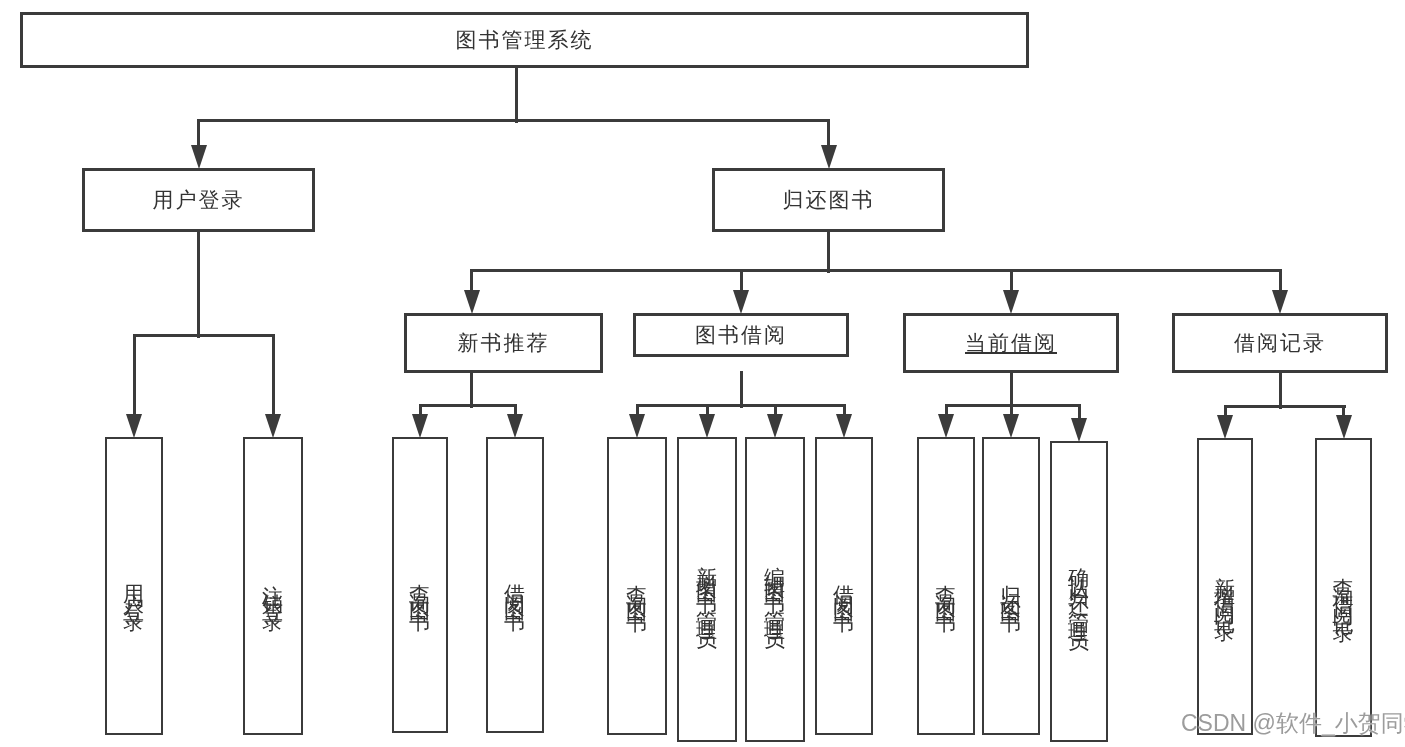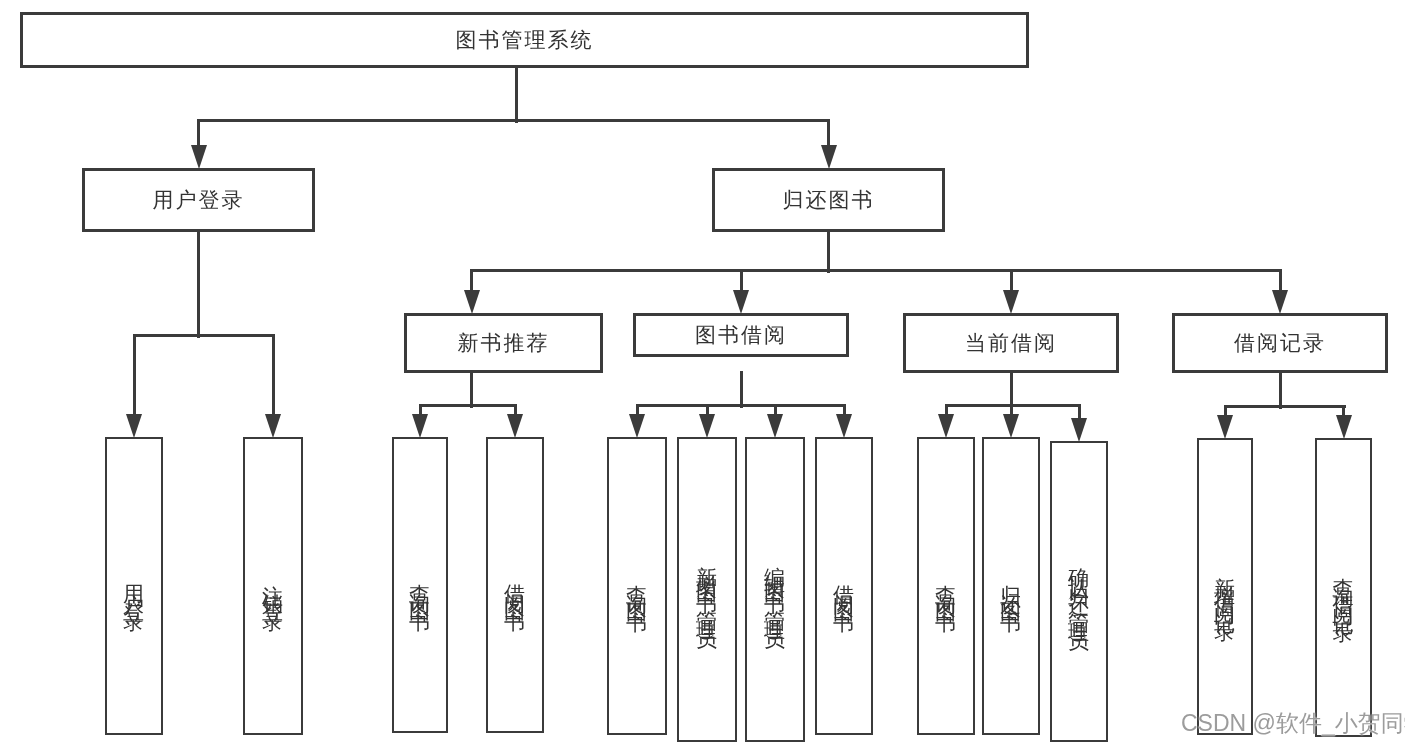--- a/index.html
+++ b/index.html
@@ -70,21 +70,21 @@
       </div>
       <div class="node h" style="left: 712px; top: 168px; width: 233px; height: 64px; border-width: 3px;">
         <span>归还图书</span>
       </div>
       <div class="node h" style="left: 363px; top: 313px; width: 199px; height: 60px; border-width: 3px; margin-left: 41px;">
         <span>新书推荐</span>
       </div>
       <div class="node h" style="left: 633px; top: 313px; width: 216px; height: 44px; border-width: 3px;">
         <span>图书借阅</span>
       </div>
-      <div class="node h" style="left: 903px; top: 313px; width: 216px; height: 60px; border-width: 3px;">
+      <div class="node h" style="left: 903px; top: 313px; width: 216px; height: 60px; border-width: 3px; text-decoration: underline;">
         <span>当前借阅</span>
       </div>
       <div class="node h" style="left: 1172px; top: 313px; width: 216px; height: 60px; border-width: 3px;">
         <span>借阅记录</span>
       </div>
       <div class="node v" style="left: 105px; top: 437px; width: 58px; height: 298px; border-width: 2px;">
         <span>用户登录</span>
       </div>
       <div class="node v" style="left: 243px; top: 437px; width: 60px; height: 298px; border-width: 2px;">
         <span>注销登录</span>

